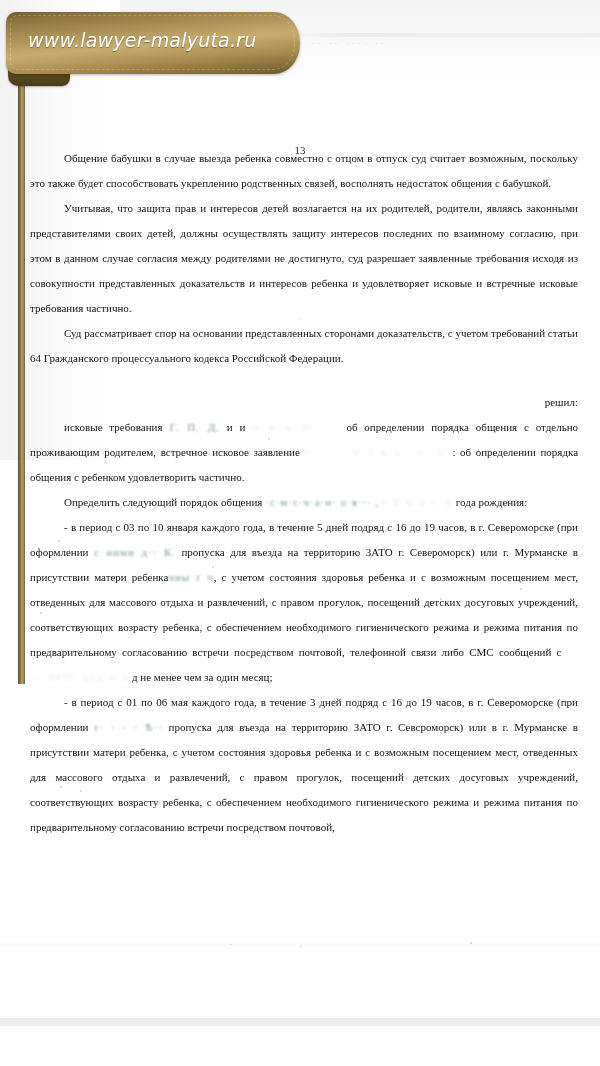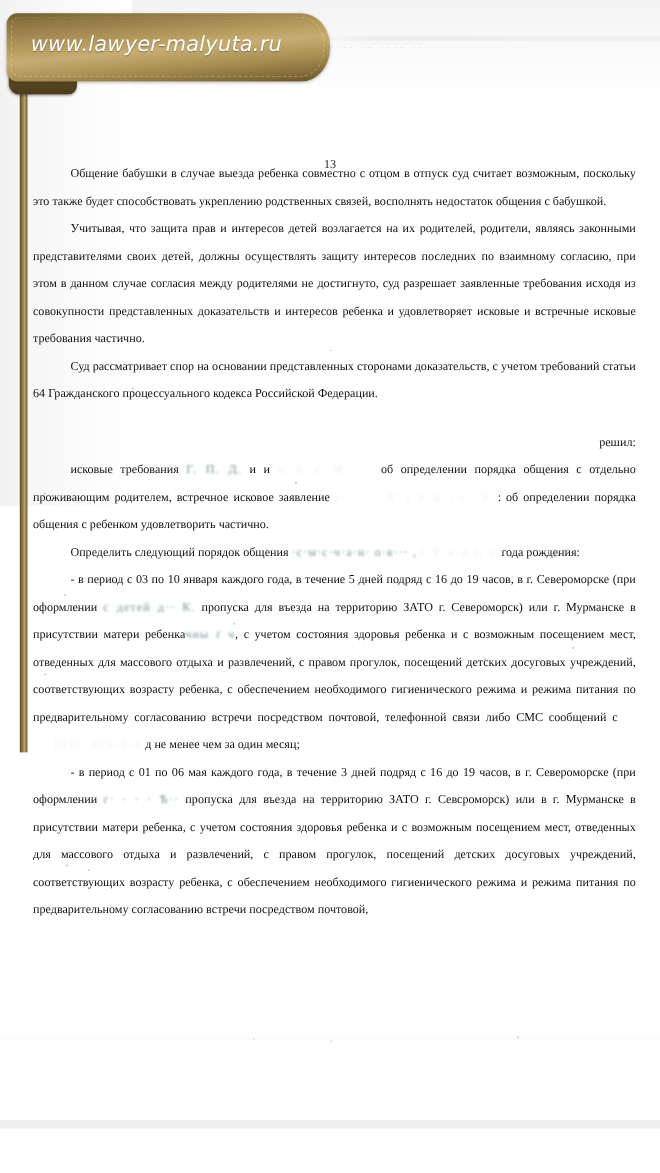--- a/index.html
+++ b/index.html
@@ -252,21 +252,21 @@
         <span>: об определении порядка общения с ребенком удовлетворить частично.</span>
       </p>
 
       <p class="para"><span>Определить следующий порядок общения</span>
         <span class="redacted">·с·м·с·ч·а·н·     о·я···    ,</span>
         <span class="redacted-strong">с Р                 н·а                             і,                    с</span>
         <span>года рождения:</span>
       </p>
 
       <p class="para bullet"><span>- в период с 03 по 10 января каждого года, в течение  5 дней подряд с 16 до 19 часов, в г. Североморске (при оформлении</span>
-        <span class="redacted">с  детей  д··  К.</span>
+        <span class="redacted">с  ними  д··  К.</span>
         <span>пропуска для въезда на территорию ЗАТО г. Североморск) или г. Мурманске в присутствии матери ребенка</span><span class="redacted">чиы  ґ                              ч</span><span>, с учетом состояния здоровья ребенка и с возможным посещением мест, отведенных для массового отдыха и развлечений, с правом прогулок, посещений детских досуговых учреждений, соответствующих возрасту ребенка, с обеспечением необходимого гигиенического режима и режима питания по предварительному согласованию встречи посредством почтовой, телефонной связи либо СМС сообщений с</span>
         <span class="redacted-strong">··          ···ЭГО. ксе·е·ѕ</span>
         <span>д не менее чем за один месяц;</span>
       </p>
 
       <p class="para bullet"><span>- в период с 01 по 06 мая каждого года, в течение 3 дней подряд с 16 до 19 часов, в г. Североморске (при оформлении</span>
         <span class="redacted">г·  ·  ·  ·  Ѣ··</span>
         <span>пропуска для въезда на территорию ЗАТО г. Севсроморск) или в г. Мурманске в присутствии матери ребенка, с учетом состояния здоровья ребенка и с возможным посещением мест, отведенных для массового отдыха и развлечений, с правом прогулок, посещений детских досуговых учреждений, соответствующих возрасту ребенка, с обеспечением необходимого гигиенического режима и режима питания по предварительному согласованию встречи посредством почтовой,</span>
       </p>
 

